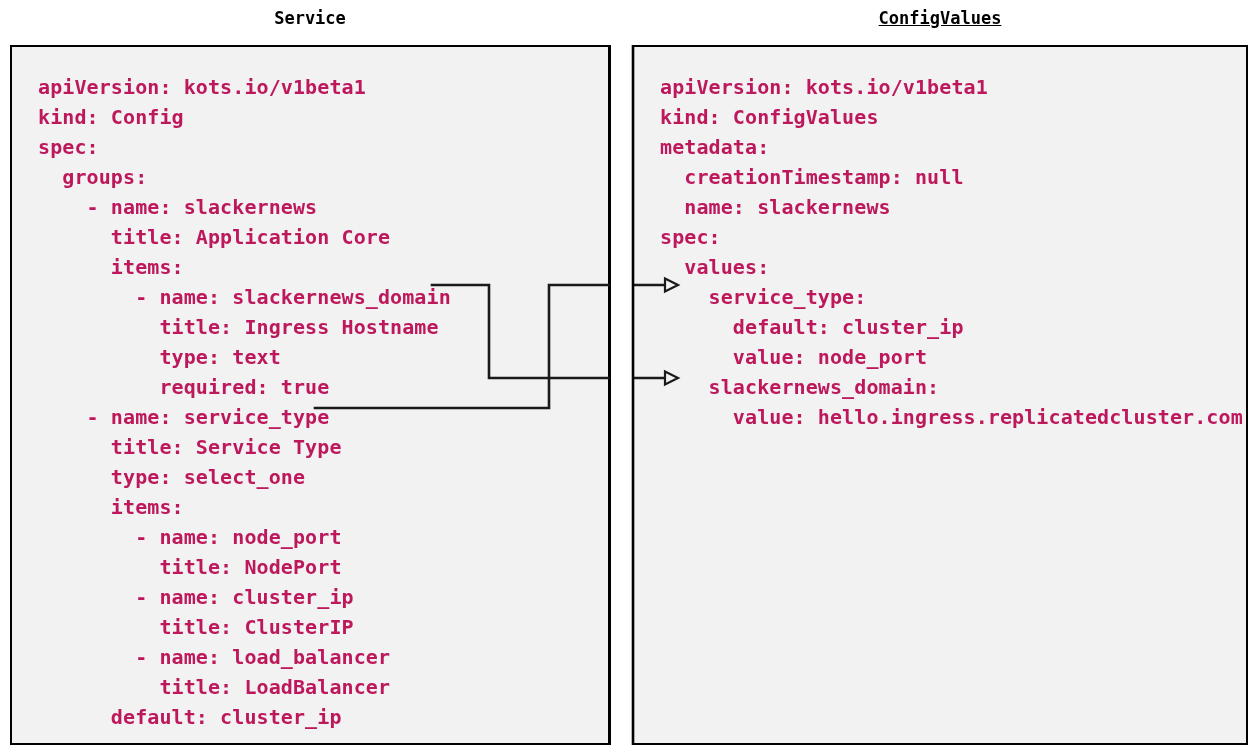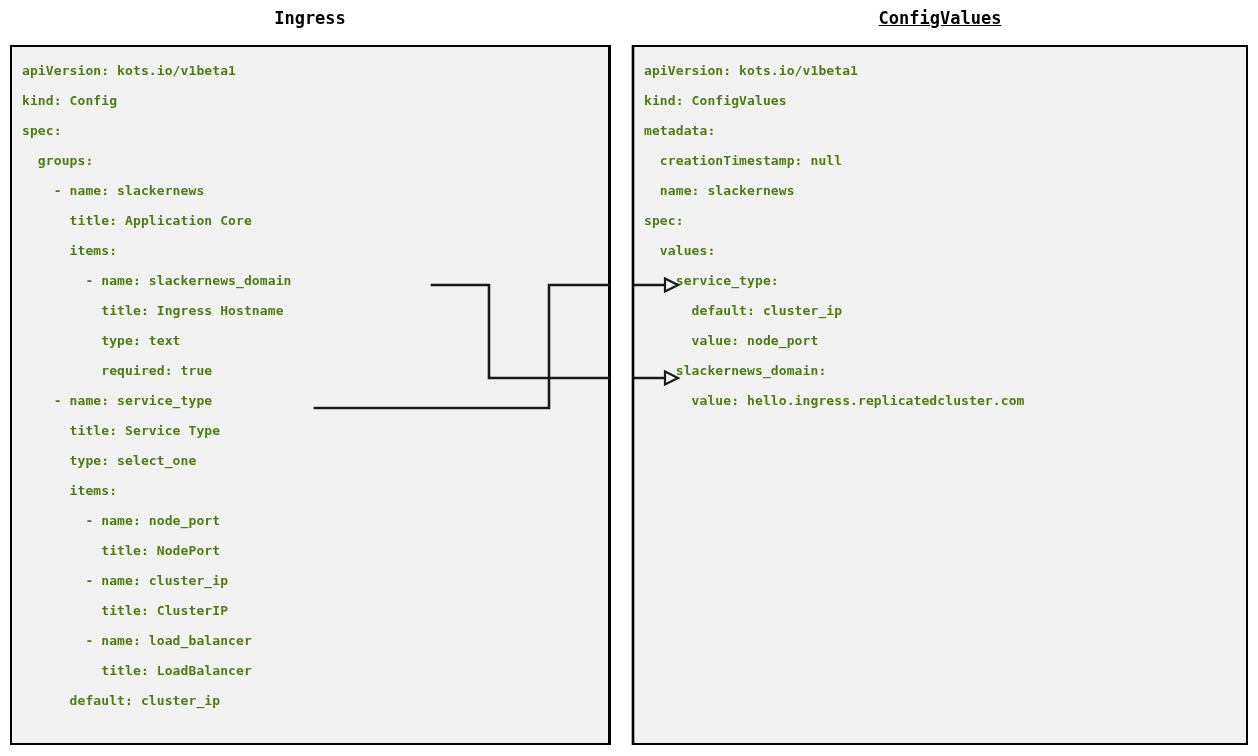--- a/index.html
+++ b/index.html
@@ -36,46 +36,46 @@
     box-sizing: border-box;
     overflow: hidden;
   }
   #panel-config { left: 10px;  top: 45px; width: 600px;  height: 700px; }
   #panel-values { left: 632px; top: 45px; width: 616px;  height: 700px; }
 
   .code-block {
     position: absolute;
     left: 10px;
     top: 9px;
-    margin: 0;
+    margin: 16px;
     padding: 0;
     font-family: "DejaVu Sans Mono", "Liberation Mono", monospace;
-    font-size: 13px;
+    font-size: 20px;
     font-weight: bold;
     line-height: 30px;
-    color: #4d7c0f;
+    color: #be185d;
     white-space: pre;
     letter-spacing: 0.1px;
   }
   .code-block .line { display: block; height: 30px; }
 
   
   #connectors {
     position: absolute;
     left: 0;
     top: 0;
     width: 1258px;
     height: 756px;
     pointer-events: none;
   }
 </style>
 </head>
 <body>
 
-<div class="panel-title" id="title-config">Ingress</div>
+<div class="panel-title" id="title-config">Service</div>
 
 <div class="panel-title" id="title-values">ConfigValues</div>
 
 <div class="code-panel" id="panel-config">
   <pre class="code-block" id="code-config"><span class="line">apiVersion: kots.io/v1beta1</span><span class="line">kind: Config</span><span class="line">spec:</span><span class="line">  groups:</span><span class="line">    - name: slackernews</span><span class="line">      title: Application Core</span><span class="line">      items:</span><span class="line">        - name: slackernews_domain</span><span class="line">          title: Ingress Hostname</span><span class="line">          type: text</span><span class="line">          required: true</span><span class="line">    - name: service_type</span><span class="line">      title: Service Type</span><span class="line">      type: select_one</span><span class="line">      items:</span><span class="line">        - name: node_port</span><span class="line">          title: NodePort</span><span class="line">        - name: cluster_ip</span><span class="line">          title: ClusterIP</span><span class="line">        - name: load_balancer</span><span class="line">          title: LoadBalancer</span><span class="line">      default: cluster_ip</span></pre>
 </div>
 
 <div class="code-panel" id="panel-values">
   <pre class="code-block" id="code-values"><span class="line">apiVersion: kots.io/v1beta1</span><span class="line">kind: ConfigValues</span><span class="line">metadata:</span><span class="line">  creationTimestamp: null</span><span class="line">  name: slackernews</span><span class="line">spec:</span><span class="line">  values:</span><span class="line">    service_type:</span><span class="line">      default: cluster_ip</span><span class="line">      value: node_port</span><span class="line">    slackernews_domain:</span><span class="line">      value: hello.ingress.replicatedcluster.com</span></pre>
 </div>

